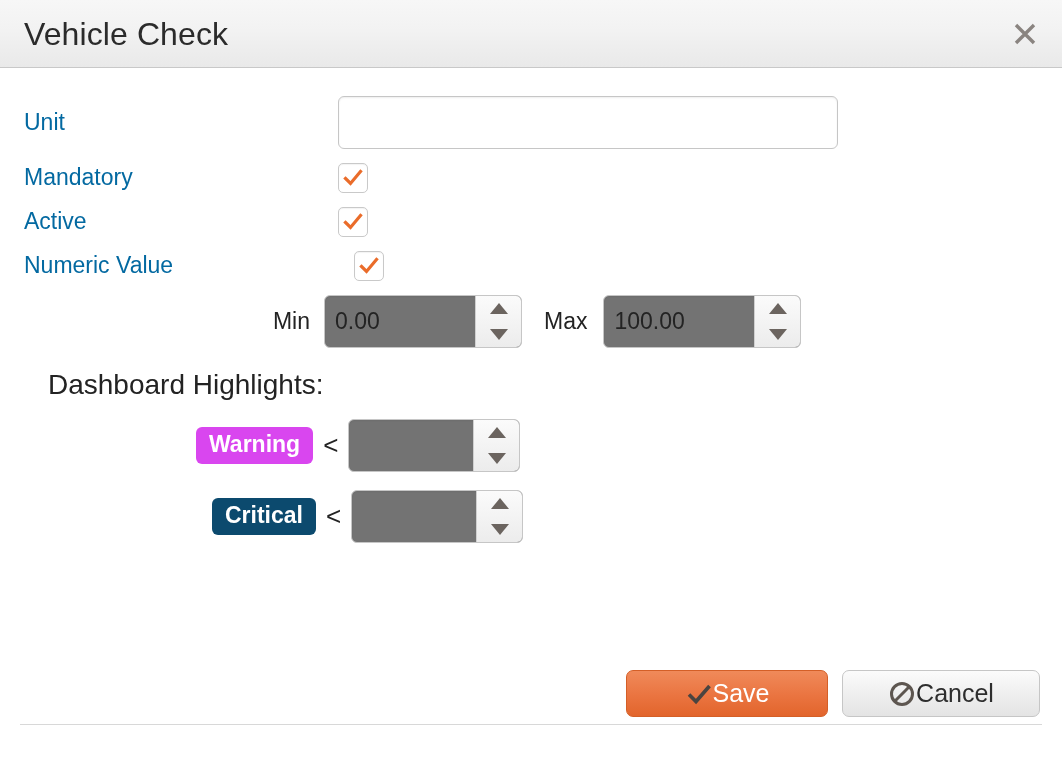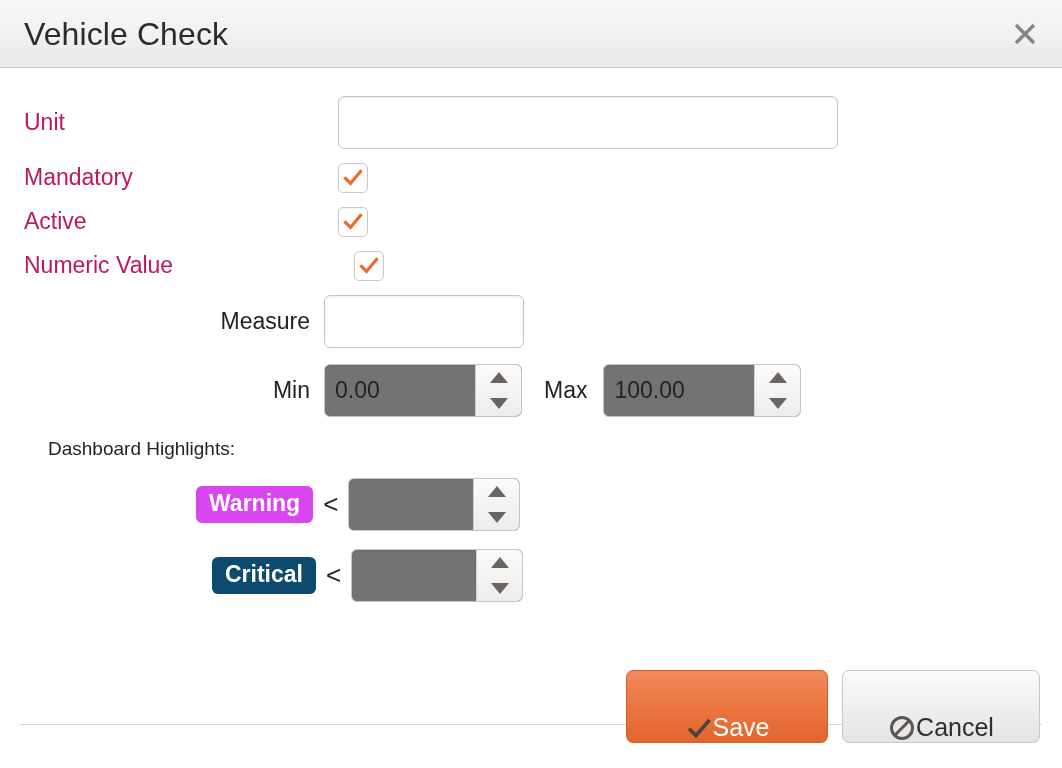--- a/index.html
+++ b/index.html
@@ -66,21 +66,21 @@
   }
 
   .form-row {
     display: flex;
     align-items: center;
     margin-bottom: 0;
   }
 
   .lbl-left {
     font-size: 23px;
-    color: #be185d;
+    color: #0369a1;
     width: 314px;
     flex: 0 0 314px;
     text-align: left;
     line-height: 1.1;
   }
   .lbl-right {
     font-size: 23px;
     color: #232323;
     text-align: right;
     line-height: 1.1;
@@ -182,21 +182,21 @@
   .badge-critical { background-color: #ea6a54; }
 
   .lt-sign {
     font-size: 26px;
     color: #232323;
     margin: 0 10px;
     line-height: 1;
   }
 
   .section-label {
-    font-size: 19px;
+    font-size: 28px;
     color: #232323;
     line-height: 1.1;
   }
 
   
   .divider {
     position: absolute;
     left: 20px;
     right: 20px;
     top: 656px;
@@ -210,24 +210,24 @@
     top: 670px;
     height: 98px;
     display: flex;
     justify-content: flex-end;
     align-items: flex-start;
     padding: 0 22px;
     gap: 14px;
   }
 
   .btn {
-    height: 73px;
+    height: 47px;
     border-radius: 7px;
     display: inline-flex;
-    align-items: flex-end;
+    align-items: center;
     justify-content: center;
     gap: 0;
     font-size: 25px;
     cursor: pointer;
     padding: 0 26px;
     font-family: "Liberation Sans", sans-serif;
     border: 1px solid transparent;
   }
   .btn-save {
     background: linear-gradient(to bottom, #f08a5a 0%, #ea7440 55%, #e2652c 100%);
@@ -292,24 +292,20 @@
       <div class="lbl-left">Numeric Value</div>
       <div class="checkbox">
         <span>
           <svg width="22" height="22" viewBox="0 0 22 22">
             <path d="M3.5 11.5 L8.5 16.5 L18.5 4.5" stroke="#ea6c2a" stroke-width="3.2" fill="none" stroke-linecap="square" stroke-linejoin="miter"></path>
           </svg>
         </span>
       </div>
     </div>
 
-    <div class="form-row" style="margin-bottom:16px;">
-      <div class="lbl-right" style="width:300px;flex:0 0 300px;padding-right:14px;">Measure</div>
-      <input class="txt-input measure-input" type="text" placeholder="" style="">
-    </div>
 
     <div class="form-row" style="margin-bottom:22px;">
       <div class="lbl-right" style="width:300px;flex:0 0 300px;padding-right:14px;">Min</div>
 
       <div class="spinner sp-minmax">
         <input class="spinner-field" type="text" value="0.00" style="">
         <div class="spinner-btns">
           <div class="spin-up">
             <span class="tri tri-up"></span>
           </div>

